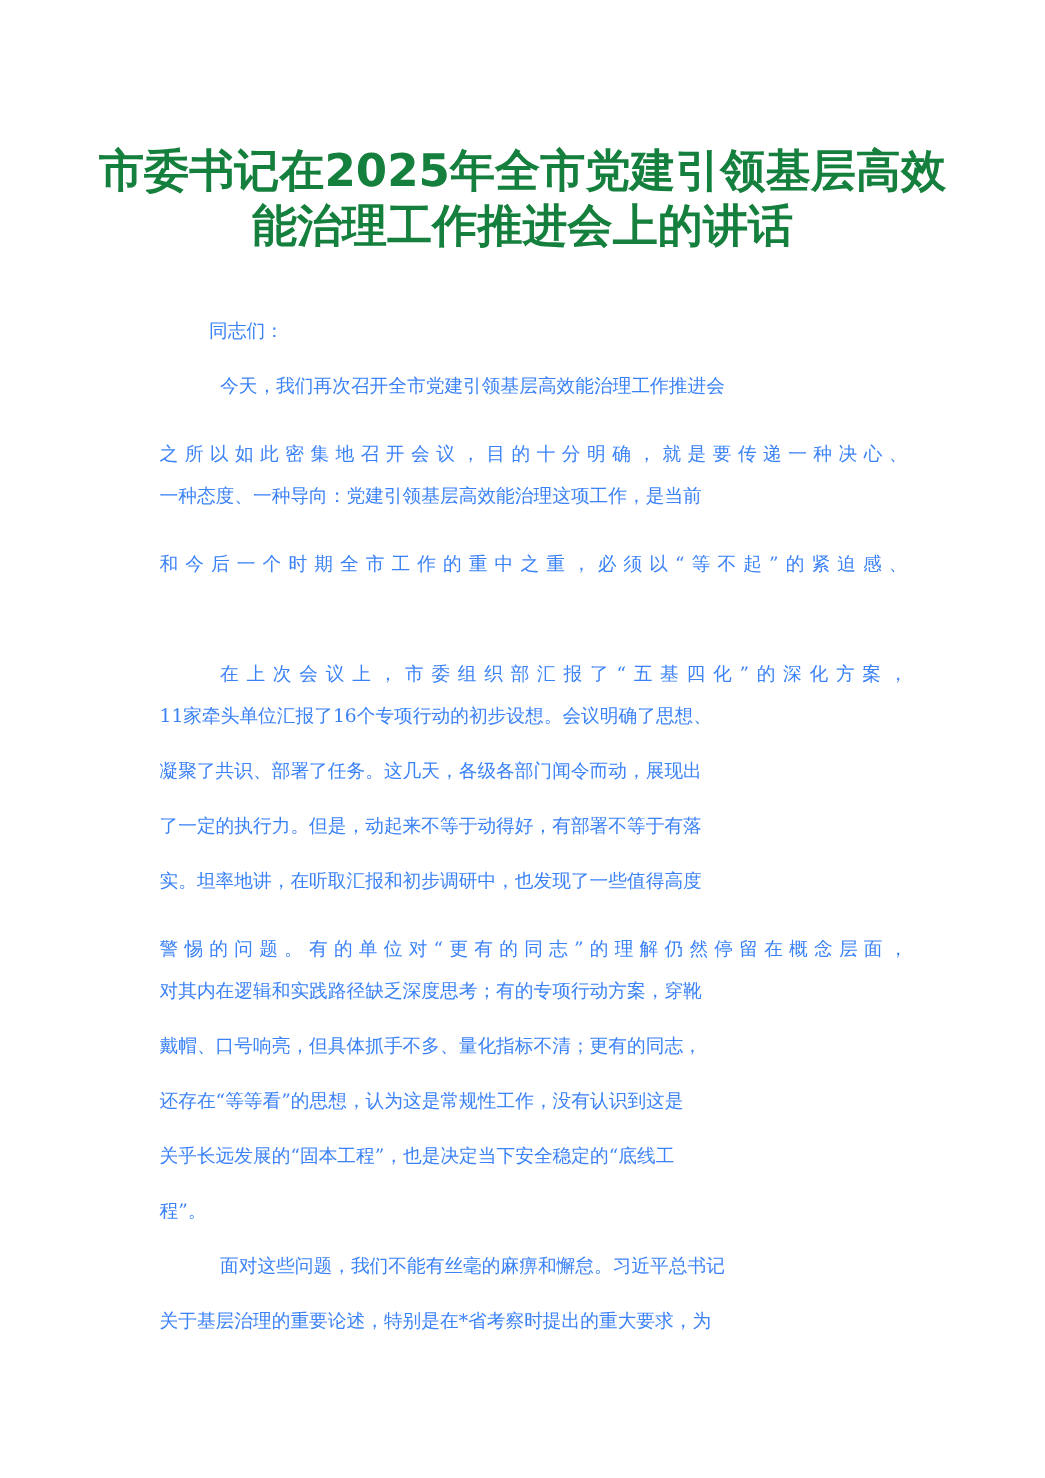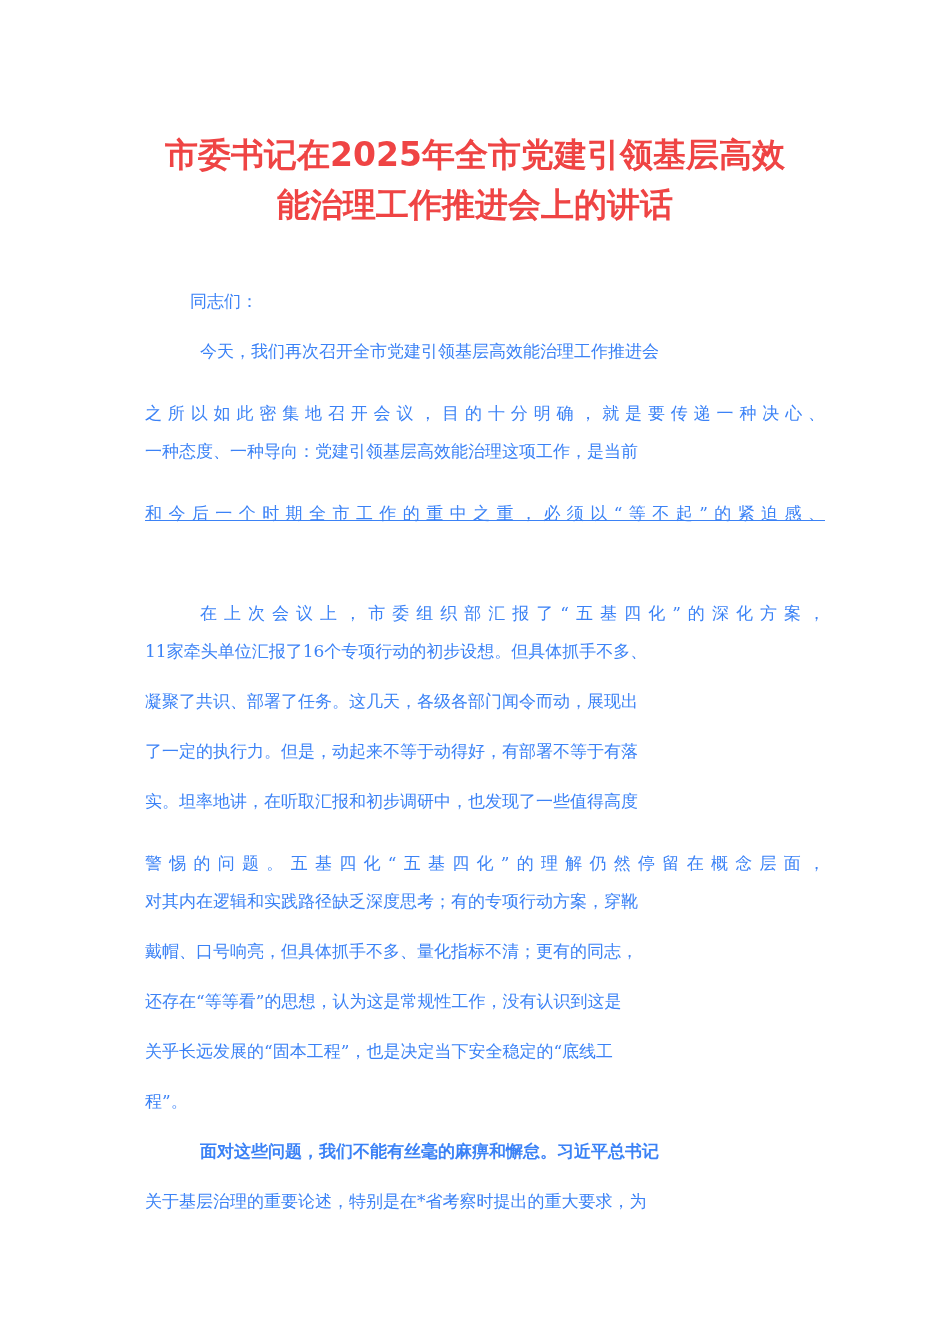--- a/index.html
+++ b/index.html
@@ -21,23 +21,23 @@
       height: 1344px;
       background: #ffffff;
     }
     .title {
       position: absolute;
       left: 0;
       width: 950px;
       text-align: center;
       font-family: "DejaVu Sans", "Liberation Sans", sans-serif;
       font-weight: bold;
-      font-size: 33px;
+      font-size: 41px;
       line-height: 50px;
-      color: #ef4444;
+      color: #15803d;
       letter-spacing: 0px;
     }
     .title-line-1 { top: 130px; }
     .title-line-2 { top: 180px; }
     .line {
       position: absolute;
       left: 145px;
       white-space: nowrap;
       font-family: "DejaVu Serif", "Liberation Serif", serif;
       font-size: 17px;
@@ -60,30 +60,30 @@
 <div class="page">
 
   <div class="title title-line-1">市委书记在2025年全市党建引领基层高效</div>
   <div class="title title-line-2">能治理工作推进会上的讲话</div>
 
   <div class="line indent" style="top:286px;">同志们：</div>
 
   <div class="line indent2" style="top:336px;">今天，我们再次召开全市党建引领基层高效能治理工作推进会</div>
   <div class="line justify" style="top:386px;">之所以如此密集地召开会议，目的十分明确，就是要传递一种决心、</div>
   <div class="line" style="top:436px;">一种态度、一种导向：党建引领基层高效能治理这项工作，是当前</div>
-  <div class="line justify" style="top:486px;text-decoration:underline;">和今后一个时期全市工作的重中之重，必须以“等不起”的紧迫感、</div>
+  <div class="line justify" style="top:486px;">和今后一个时期全市工作的重中之重，必须以“等不起”的紧迫感、</div>
 
   <div class="line indent2 justify" style="top:586px;">在上次会议上，市委组织部汇报了“五基四化”的深化方案，</div>
-  <div class="line" style="top:636px;">11家牵头单位汇报了16个专项行动的初步设想。但具体抓手不多、</div>
+  <div class="line" style="top:636px;">11家牵头单位汇报了16个专项行动的初步设想。会议明确了思想、</div>
   <div class="line" style="top:686px;">凝聚了共识、部署了任务。这几天，各级各部门闻令而动，展现出</div>
   <div class="line" style="top:736px;">了一定的执行力。但是，动起来不等于动得好，有部署不等于有落</div>
   <div class="line" style="top:786px;">实。坦率地讲，在听取汇报和初步调研中，也发现了一些值得高度</div>
-  <div class="line justify" style="top:836px;">警惕的问题。五基四化“五基四化”的理解仍然停留在概念层面，</div>
+  <div class="line justify" style="top:836px;">警惕的问题。有的单位对“更有的同志”的理解仍然停留在概念层面，</div>
   <div class="line" style="top:886px;">对其内在逻辑和实践路径缺乏深度思考；有的专项行动方案，穿靴</div>
   <div class="line" style="top:936px;">戴帽、口号响亮，但具体抓手不多、量化指标不清；更有的同志，</div>
   <div class="line" style="top:986px;">还存在“等等看”的思想，认为这是常规性工作，没有认识到这是</div>
   <div class="line" style="top:1036px;">关乎长远发展的“固本工程”，也是决定当下安全稳定的“底线工</div>
   <div class="line" style="top:1086px;">程”。</div>
 
-  <div class="line indent2" style="top:1136px;font-weight:bold;">面对这些问题，我们不能有丝毫的麻痹和懈怠。习近平总书记</div>
+  <div class="line indent2" style="top:1136px;">面对这些问题，我们不能有丝毫的麻痹和懈怠。习近平总书记</div>
   <div class="line" style="top:1186px;">关于基层治理的重要论述，特别是在*省考察时提出的重大要求，为</div>
 
 </div>
 
 </body></html>

